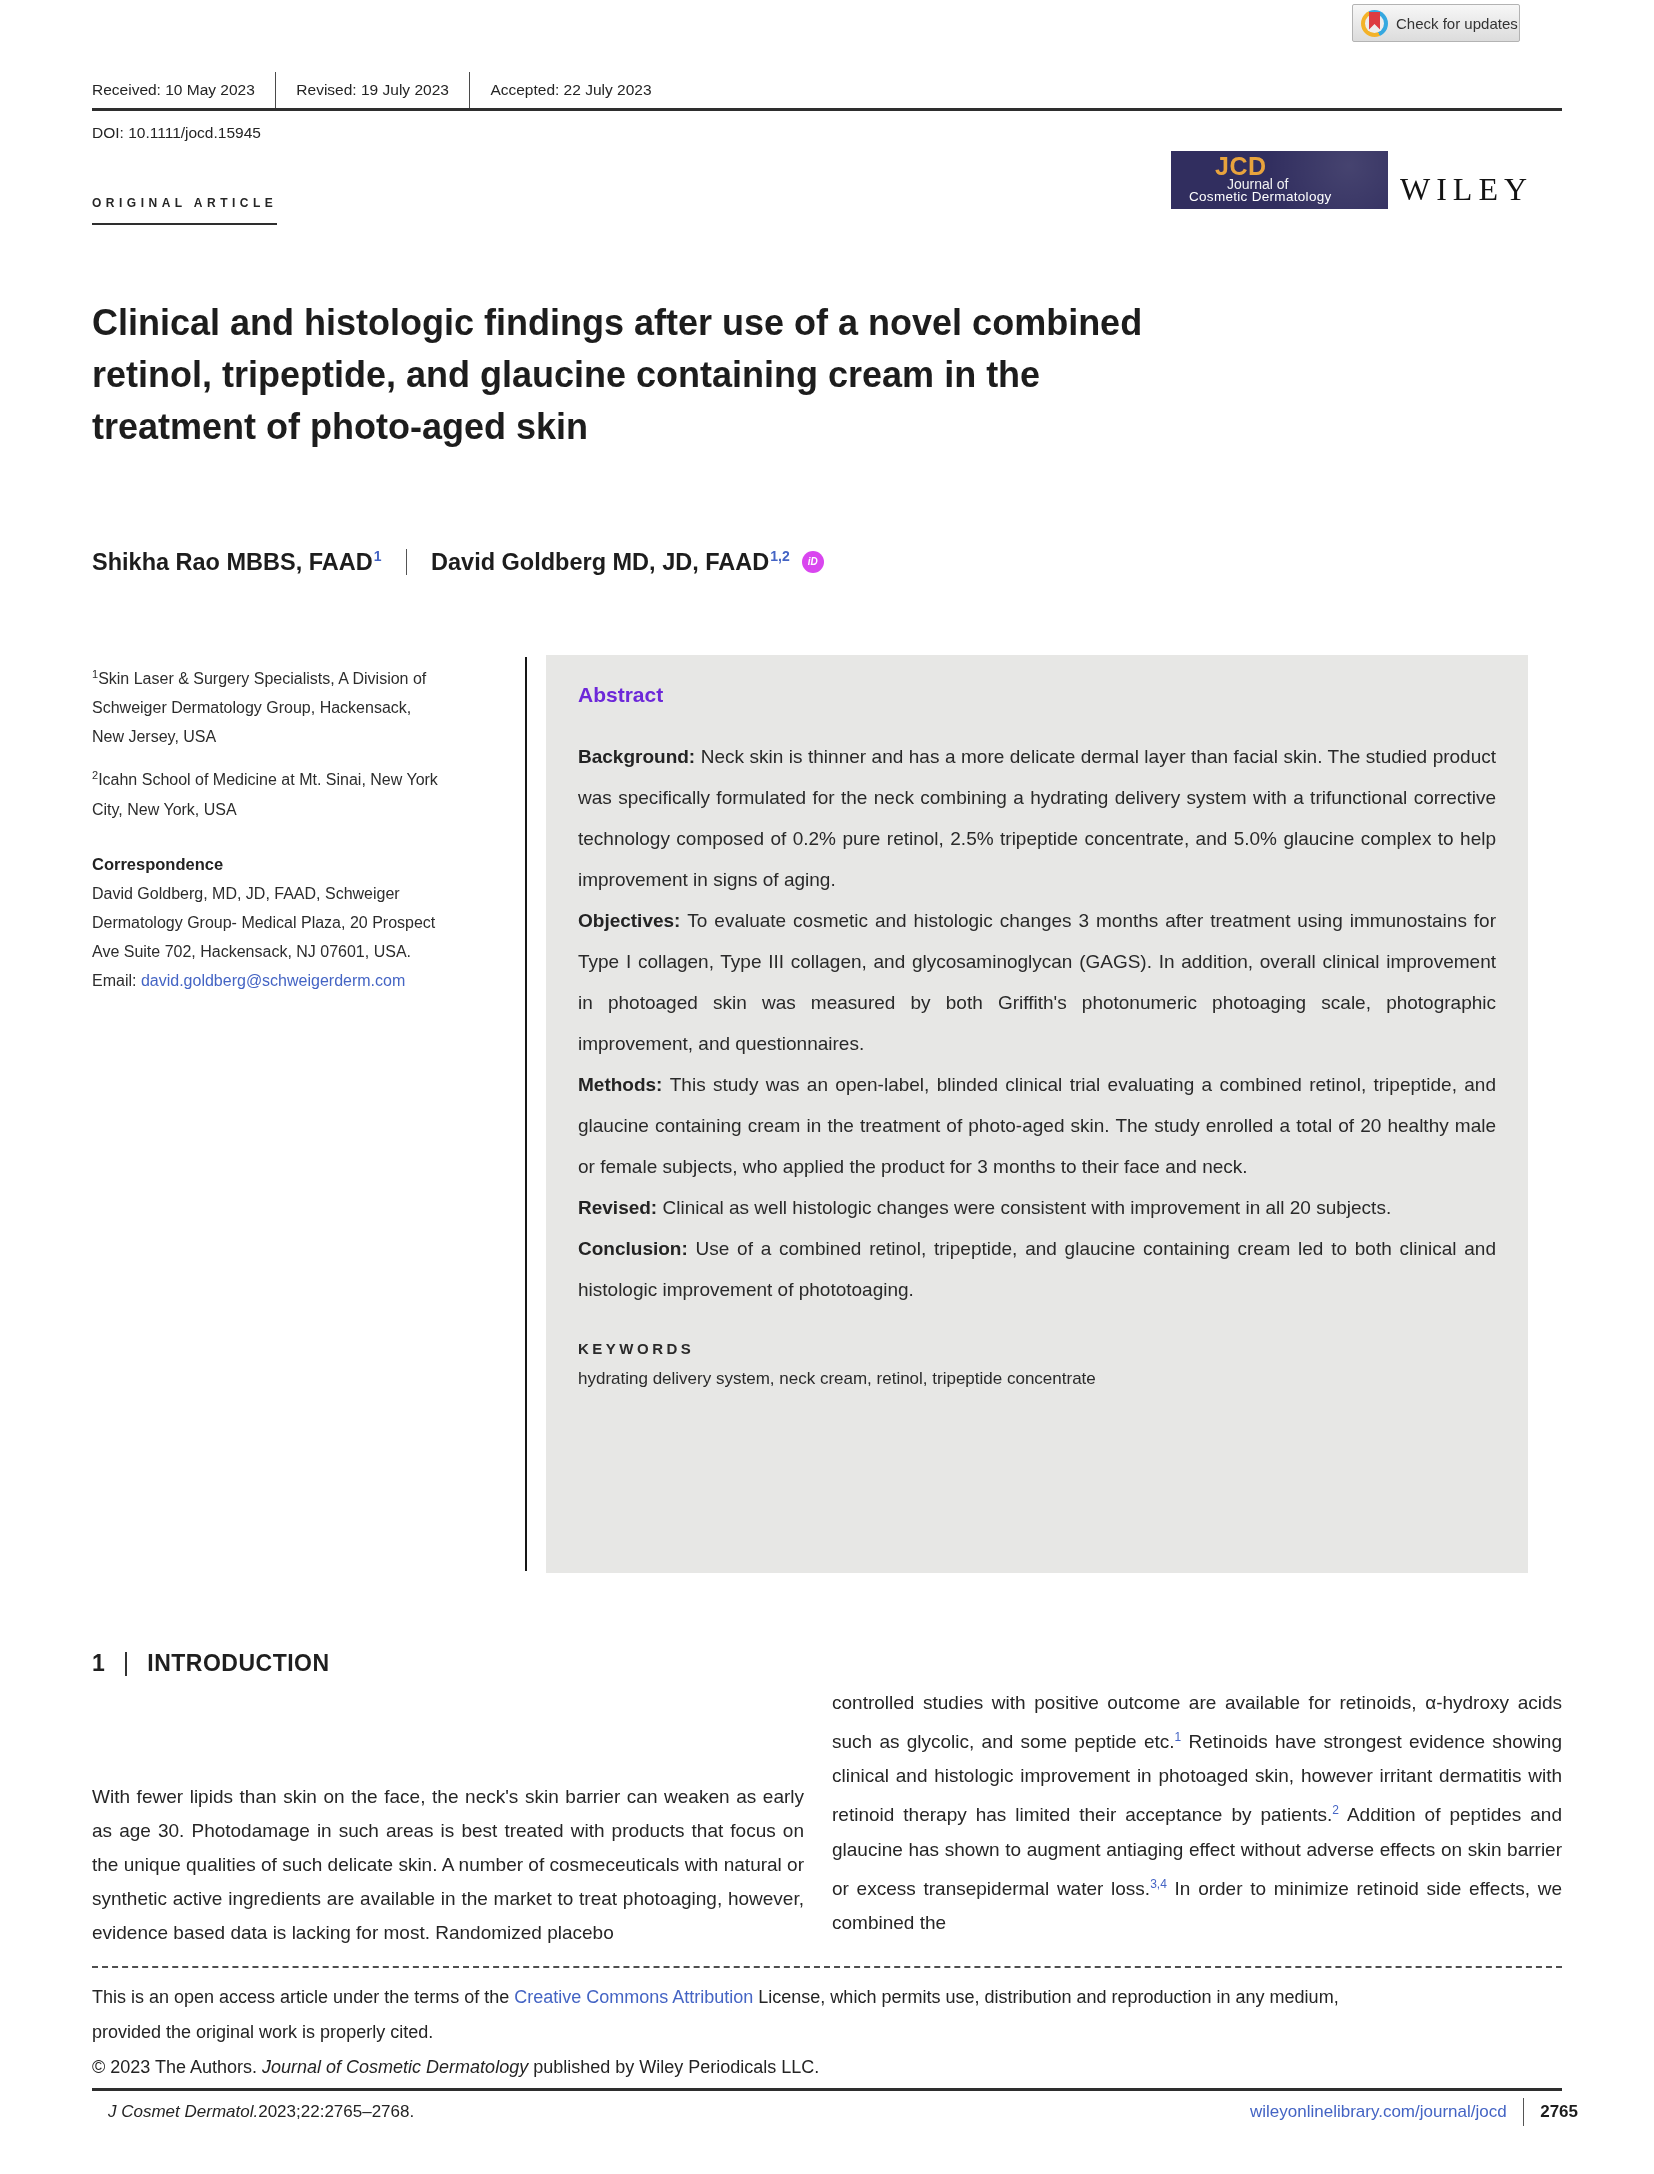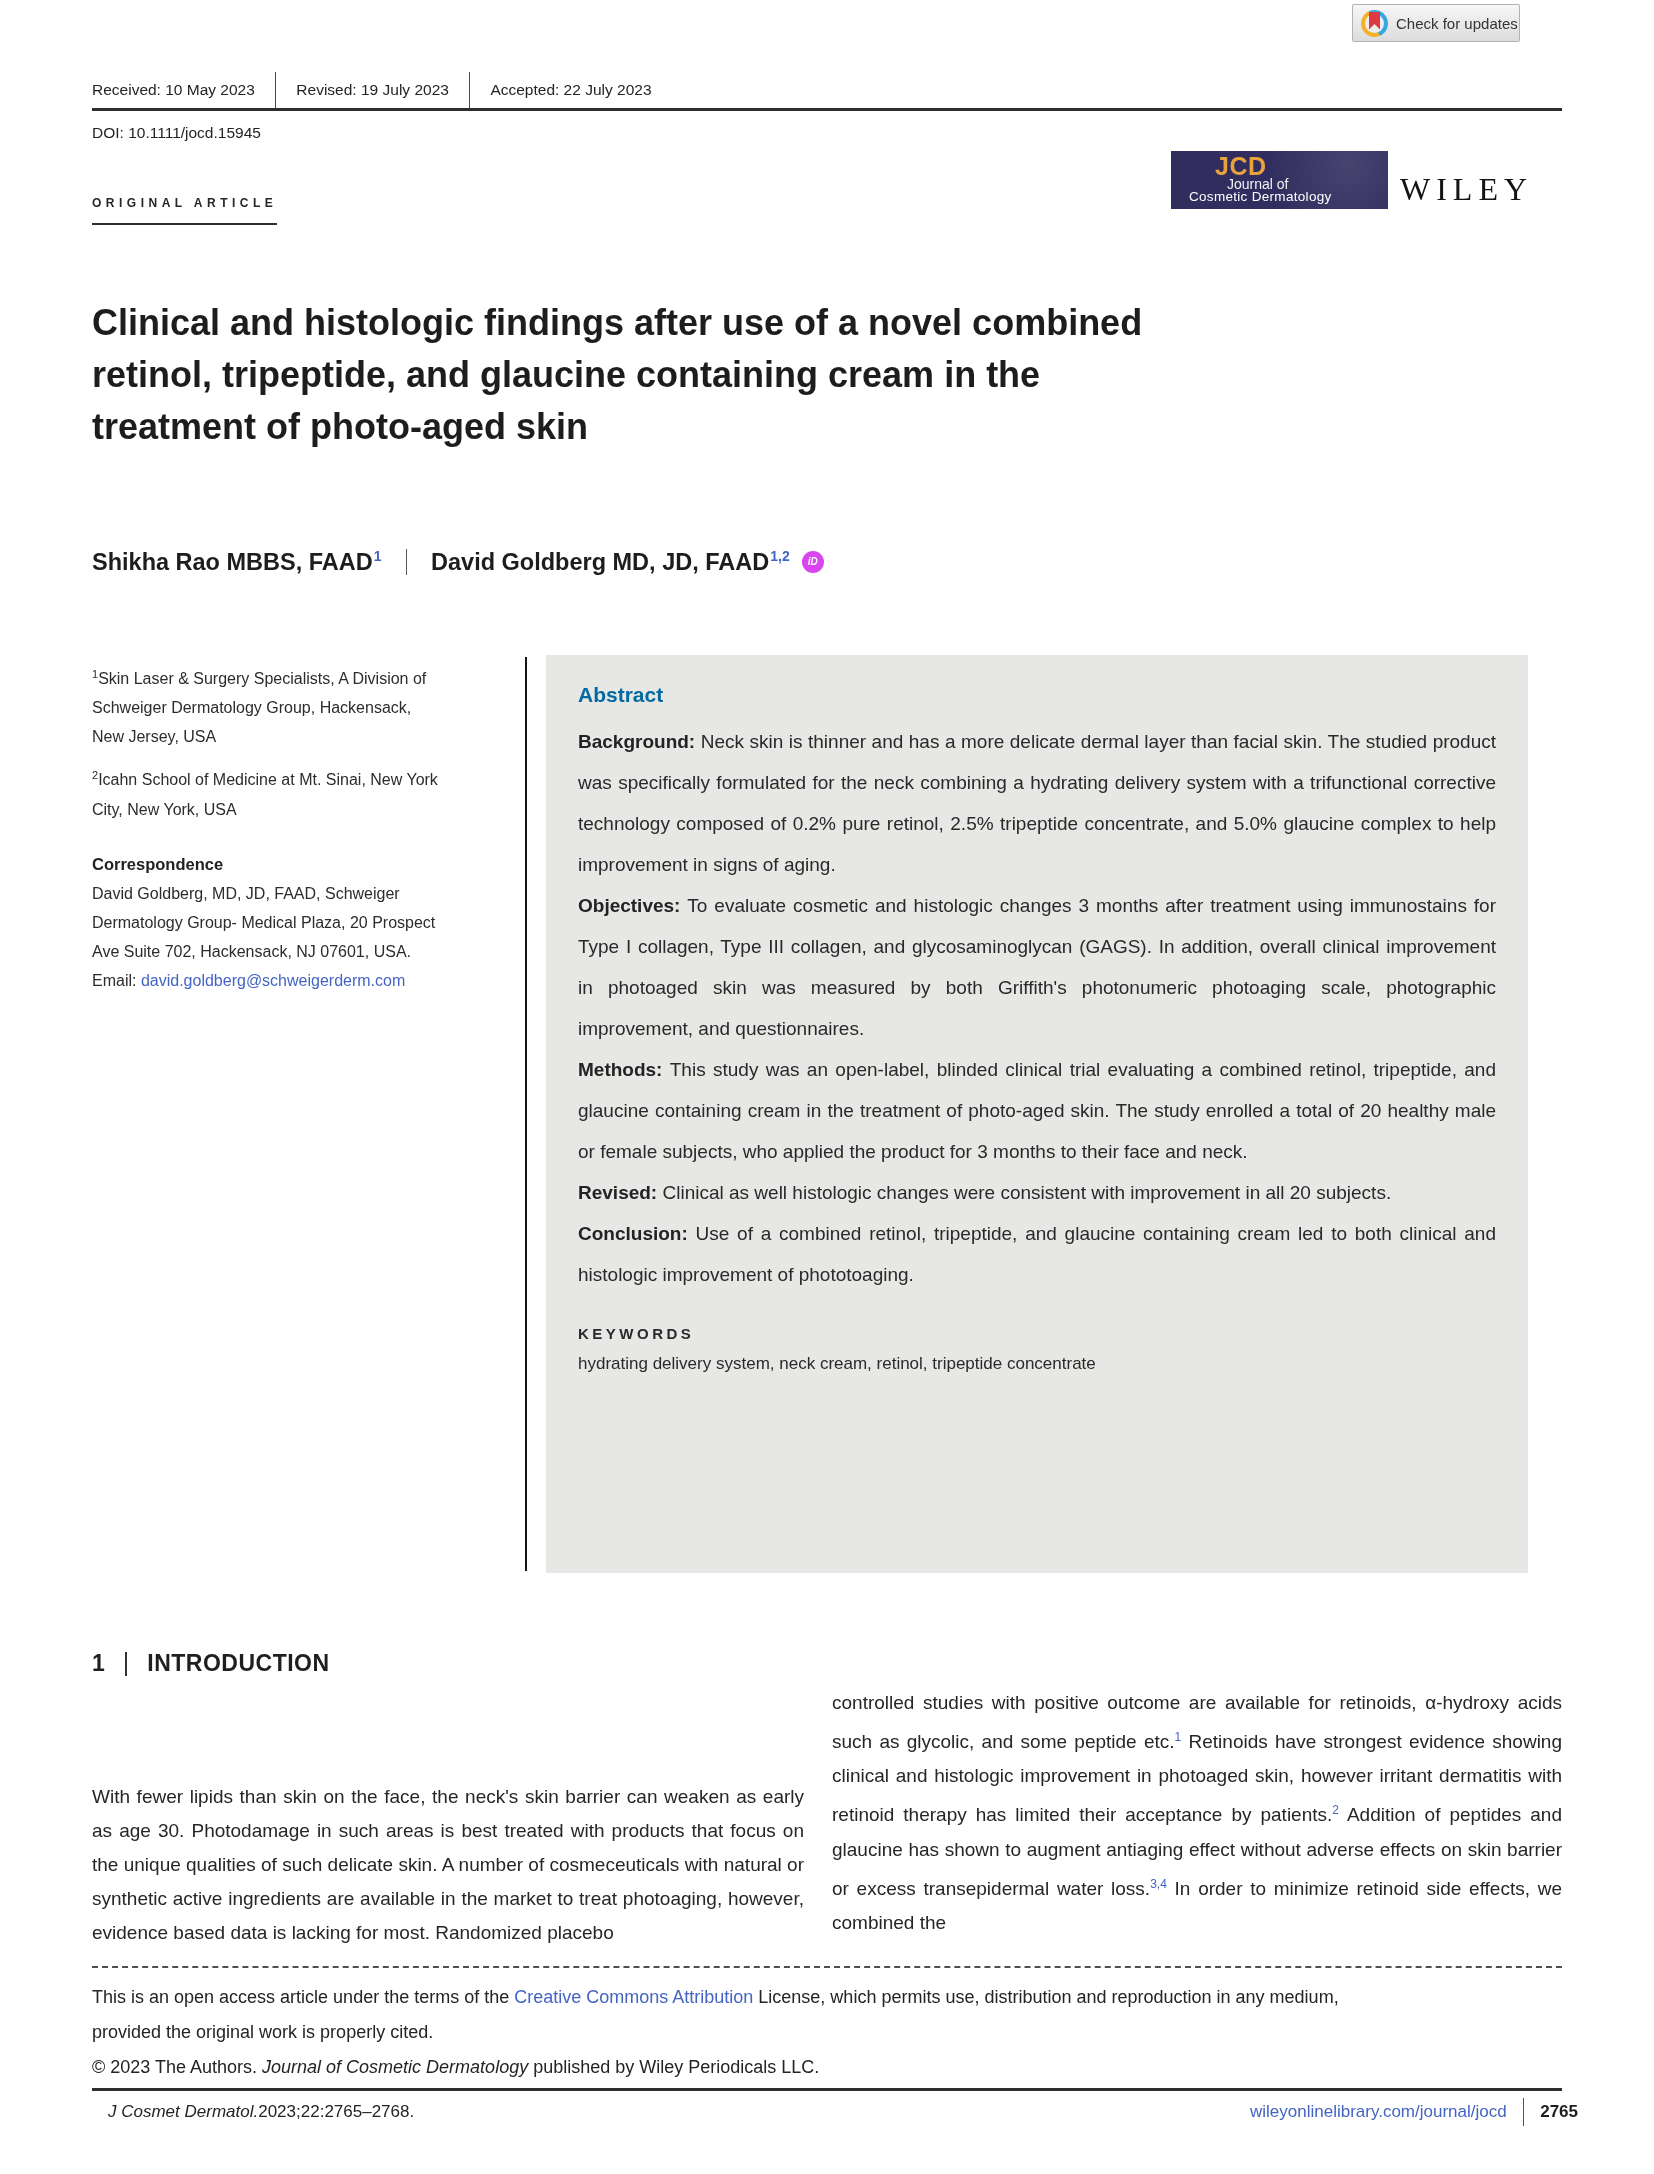--- a/index.html
+++ b/index.html
@@ -52,21 +52,21 @@
   .affil { font-size:16px; line-height:29px; margin-bottom:10px; }
   .affil sup, .corr sup { font-size:11px; }
   .corr-heading { margin-top:26px; font-size:16.5px; font-weight:700; line-height:29px; color:#222; }
   .corr-text { font-size:16px; line-height:29px; }
   .email-line { font-size:16px; line-height:29px; }
   a.link { color:#4464c4; text-decoration:none; cursor:pointer; word-break:break-word; }
 
   
   .abs-vrule { position:absolute; left:525px; top:657px; width:2px; height:914px; background:#161616; }
   .abstract-box { position:absolute; left:546px; top:655px; width:982px; height:918px; background:#e7e7e5; padding:28px 32px; overflow:hidden; }
-  .abstract-heading { font-size:21px; font-weight:700; color:#0369a1; margin-bottom:14px; }
+  .abstract-heading { font-size:21px; font-weight:700; color:#6d28d9; margin-bottom:29px; }
   .abs-p { font-size:19px; line-height:41px; text-align:justify; color:#292929; hyphens:auto; }
   .abs-p b { font-weight:700; color:#232323; }
   .keywords-heading { margin-top:30px; font-size:15px; letter-spacing:3.5px; font-weight:600; color:#2a2a2a; }
   .keywords { margin-top:12px; font-size:17px; color:#2a2a2a; }
 
   
   .intro-heading { position:absolute; left:92px; top:1650px; display:flex; align-items:center; font-size:23px; font-weight:700; color:#1f1f1f; letter-spacing:0.5px; }
   .head-sep { width:2px; height:24px; background:#333; margin:0 20px; }
   .col { position:absolute; font-size:19px; line-height:34px; text-align:justify; color:#262626; hyphens:auto; }
   .col-left { left:92px; top:1780px; width:712px; }

